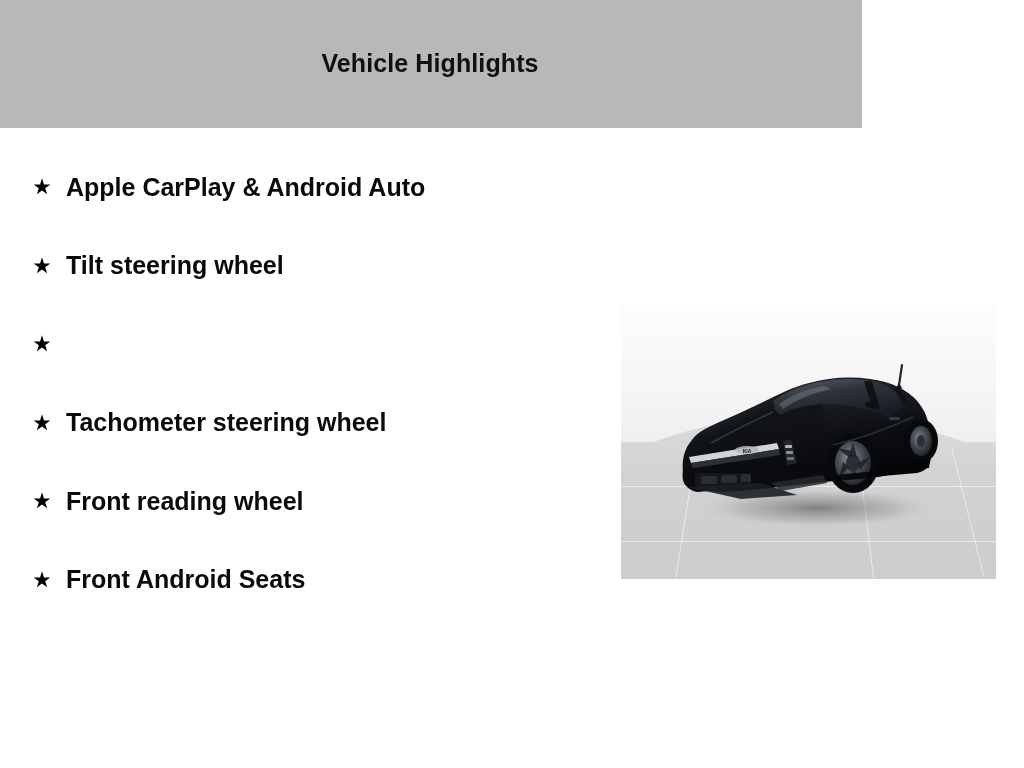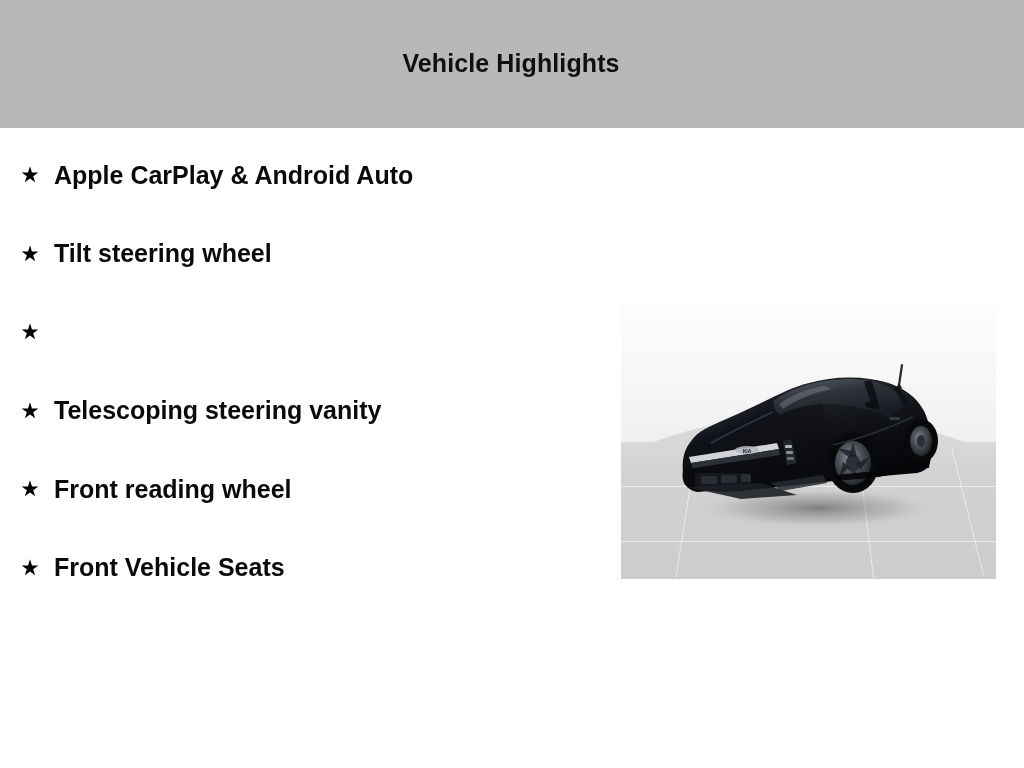--- a/index.html
+++ b/index.html
@@ -20,21 +20,21 @@
     width: 1024px;
     height: 768px;
     background: #ffffff;
   }
 
   
   .header {
     position: absolute;
     left: 0;
     top: 0;
-    width: 1024px;
+    width: 862px;
     height: 128px;
     background: #b8b8b8;
     display: flex;
     align-items: center;
     justify-content: center;
   }
   .header-title {
     font-size: 25px;
     font-weight: bold;
     color: #101010;
@@ -44,21 +44,21 @@
     
     transform: translateX(-1px);
   }
 
   
   .highlights-list {
     position: absolute;
     left: 0;
     top: 128px;
     width: 600px;
-    margin: 0;
+    margin: 12px;
     padding: 8px;
     list-style: none;
   }
   .highlight-item {
     display: flex;
     align-items: center;
     height: 78.5px;
     padding-left: 12px;
     box-sizing: border-box;
   }
@@ -180,39 +180,39 @@
       </span>
     </li>
 
 
     <li class="highlight-item">
       <span class="bullet-star">
         <svg viewBox="0 0 24 24" aria-hidden="true">
           <polygon fill="currentColor" points="12,1.6 14.35,8.85 22,8.85 15.8,13.35 18.2,20.8 12,16.2 5.8,20.8 8.2,13.35 2,8.85 9.65,8.85"></polygon>
         </svg>
       </span>
-      <span class="highlight-label">Telescoping steering vanity</span>
+      <span class="highlight-label">Tachometer steering wheel</span>
     </li>
 
     <li class="highlight-item">
       <span class="bullet-star">
         <svg viewBox="0 0 24 24" aria-hidden="true">
           <polygon fill="currentColor" points="12,1.6 14.35,8.85 22,8.85 15.8,13.35 18.2,20.8 12,16.2 5.8,20.8 8.2,13.35 2,8.85 9.65,8.85"></polygon>
         </svg>
       </span>
       <span class="highlight-label">Front reading wheel</span>
     </li>
 
     <li class="highlight-item">
       <span class="bullet-star">
         <svg viewBox="0 0 24 24" aria-hidden="true">
           <polygon fill="currentColor" points="12,1.6 14.35,8.85 22,8.85 15.8,13.35 18.2,20.8 12,16.2 5.8,20.8 8.2,13.35 2,8.85 9.65,8.85"></polygon>
         </svg>
       </span>
-      <span class="highlight-label">Front Vehicle Seats</span>
+      <span class="highlight-label">Front Android Seats</span>
     </li>
 
   </ul>
 
   <div class="vehicle-photo">
     <div class="photo-sky"></div>
     <div class="photo-arc"></div>
     <div class="photo-floor"></div>
     <div class="photo-seam seam-h1"></div>
     <div class="photo-seam seam-h2"></div>

